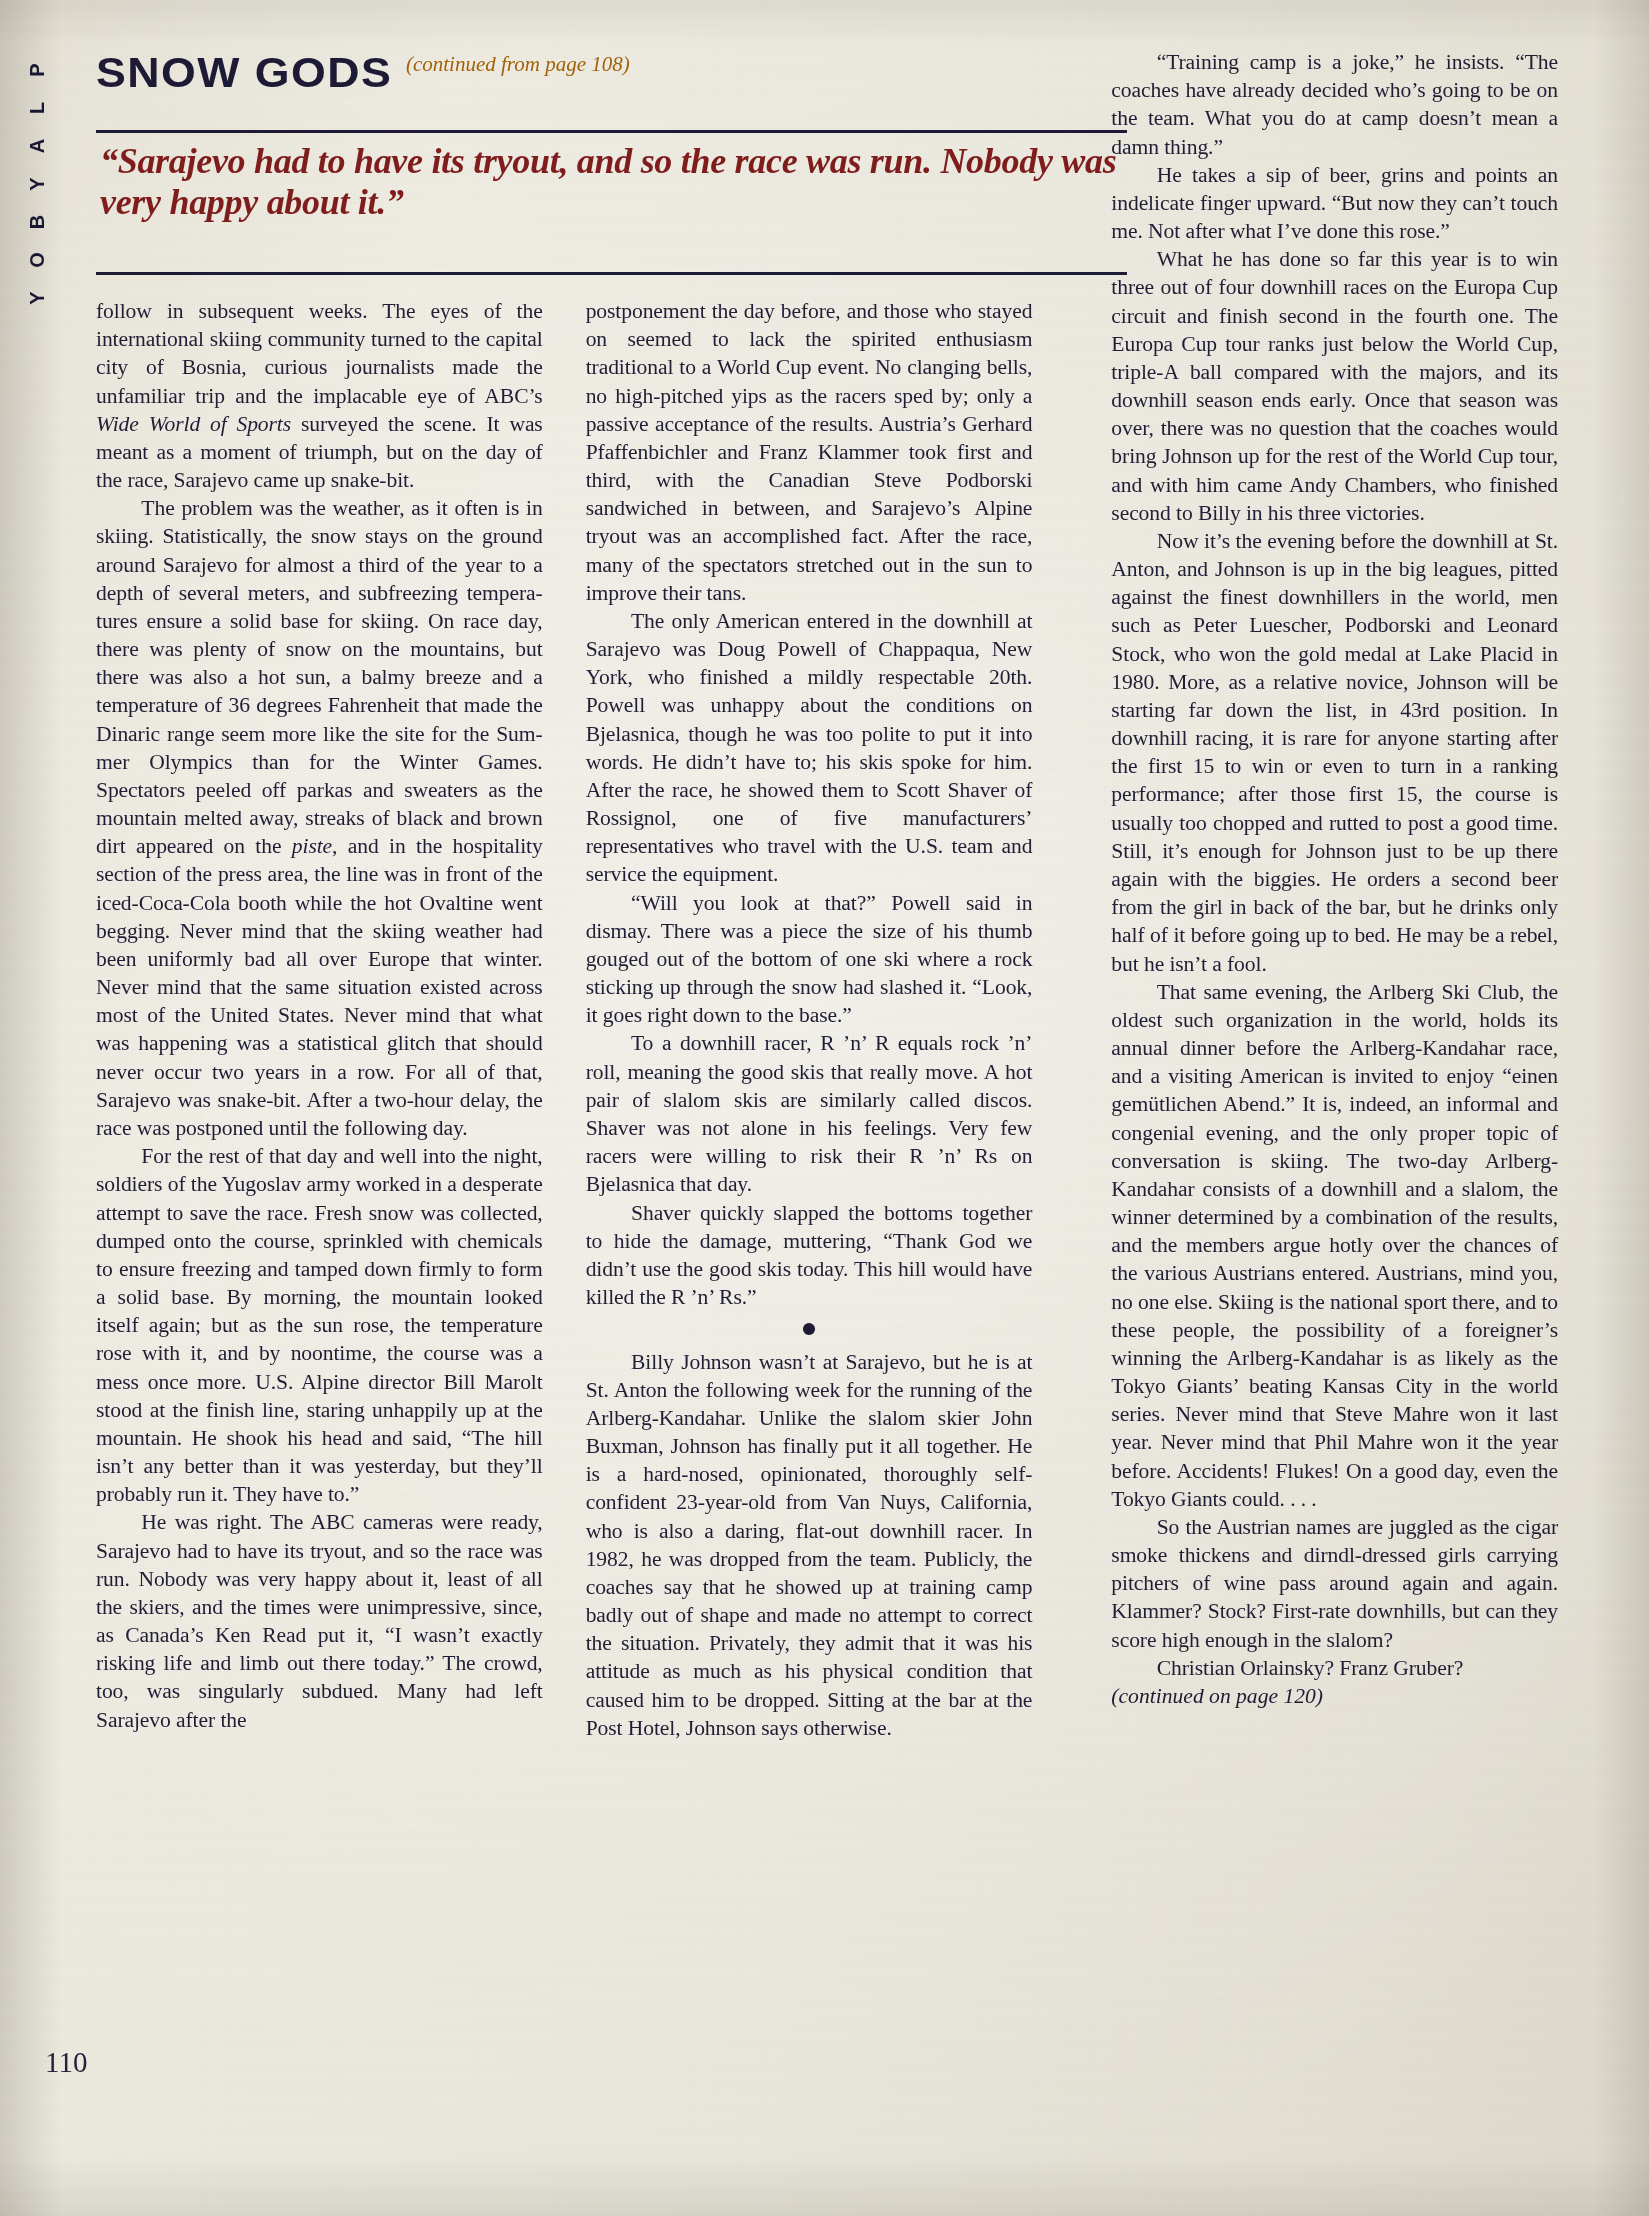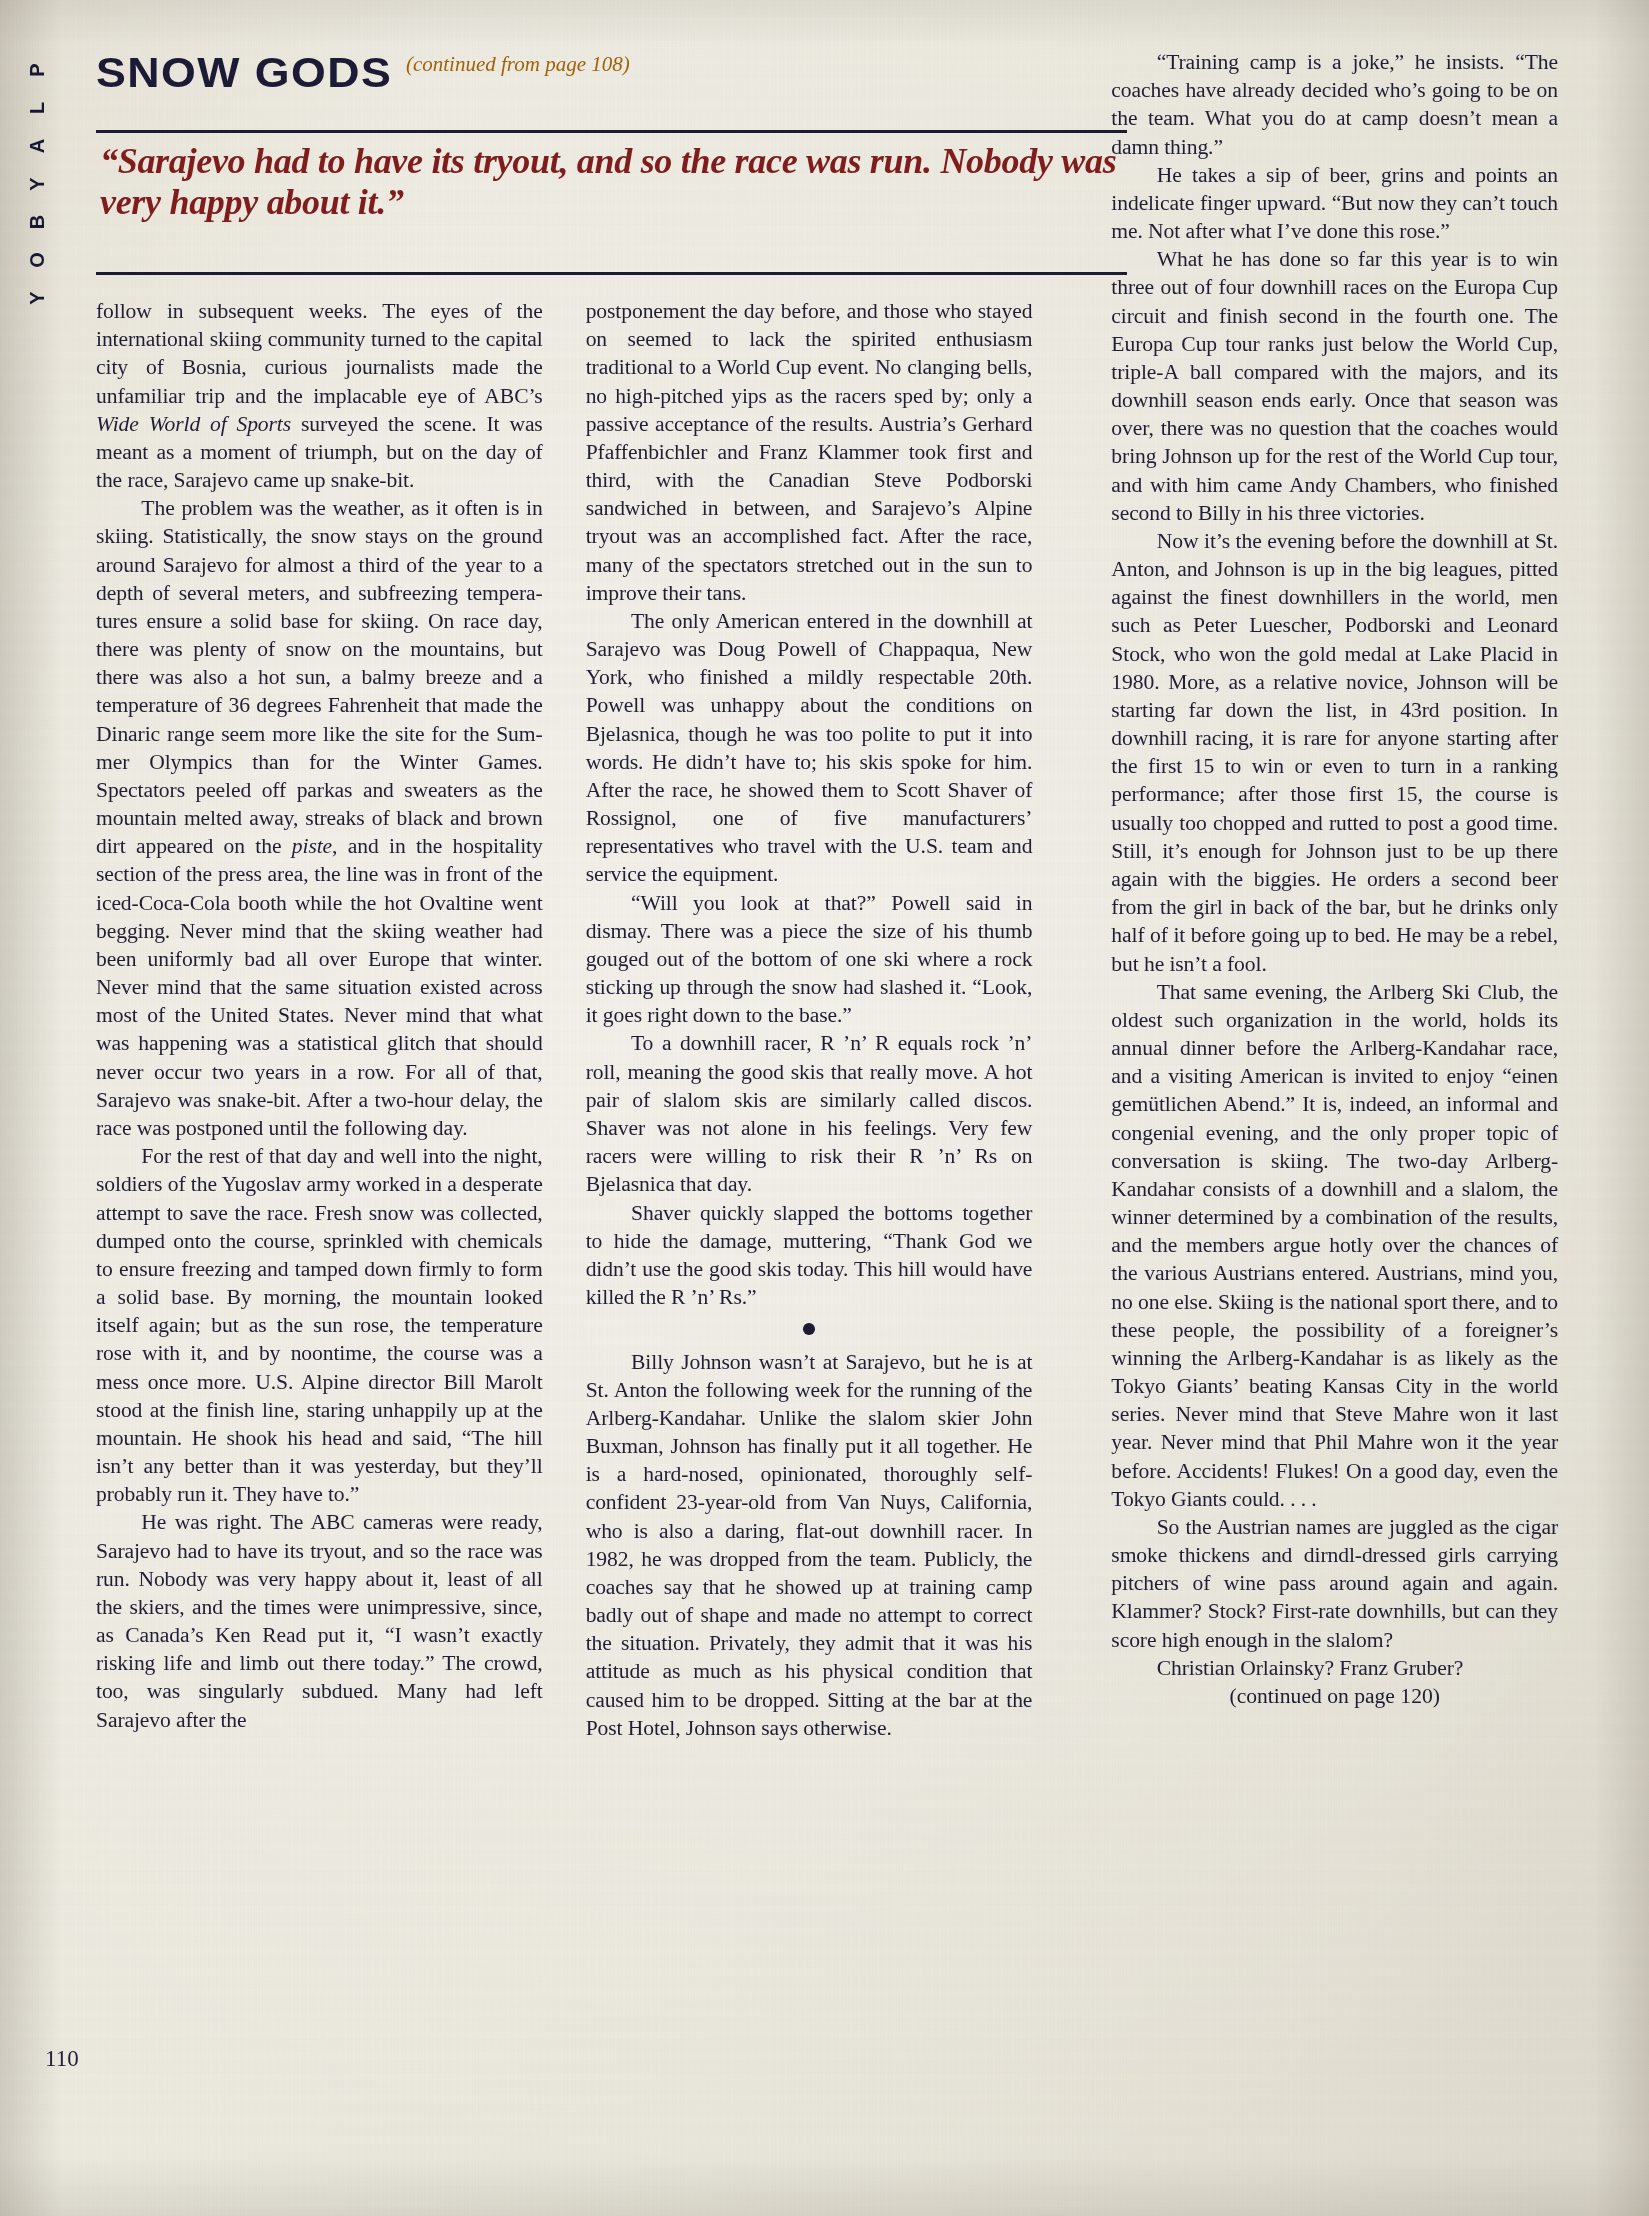--- a/index.html
+++ b/index.html
@@ -162,30 +162,31 @@
   .bullet-sep span {
     display: inline-block;
     width: 11.7px;
     height: 11.7px;
     border-radius: 50%;
     background: #1d1b33;
   }
 
   .contd-on {
     margin-top: 2.1px;
-    text-align: center;
+    text-align: left;
+    font-style: italic;
     font-size: 21.6px;
     color: #1d1b33;
   }
 
   .folio {
     position: absolute;
     left: 45px;
     top: 2046px;
-    font-size: 23px;
+    font-size: 29px;
     color: #24223a;
     font-family: "Liberation Serif", "DejaVu Serif", serif;
   }
 </style>
 </head>
 <body>
 
 <div class="page">
   <div class="paper-tint"></div>
   <div class="paper-grain"></div>

